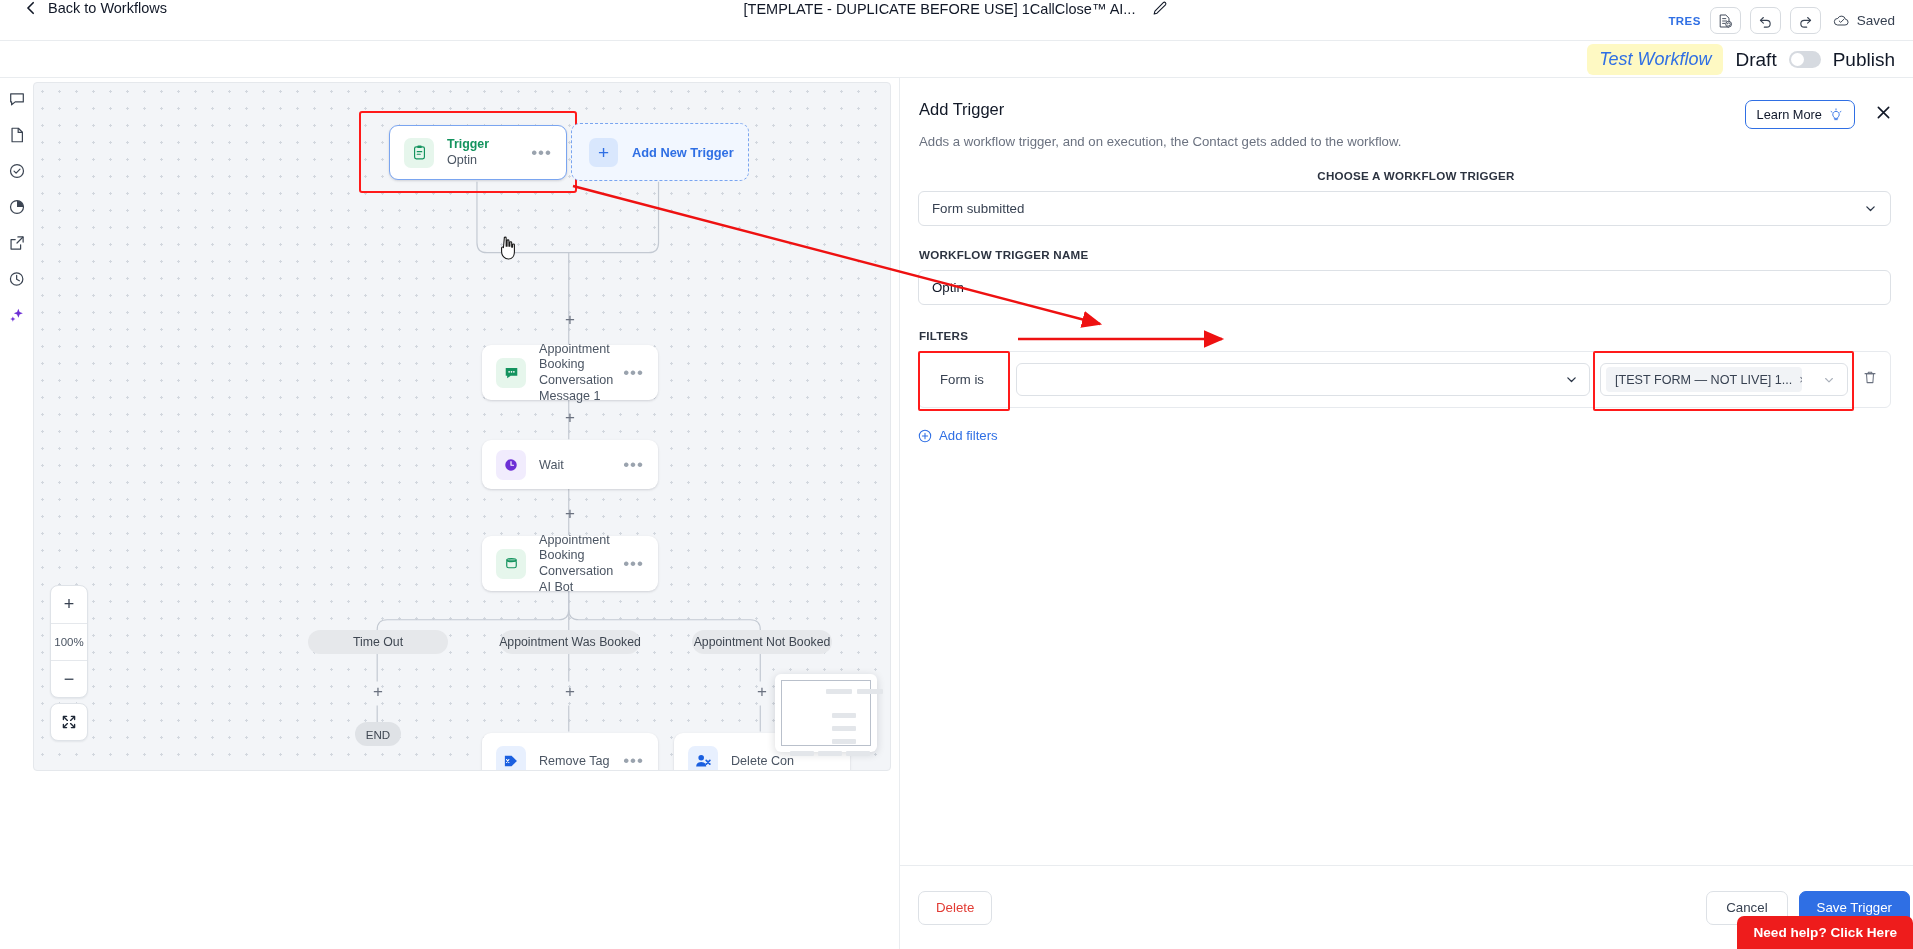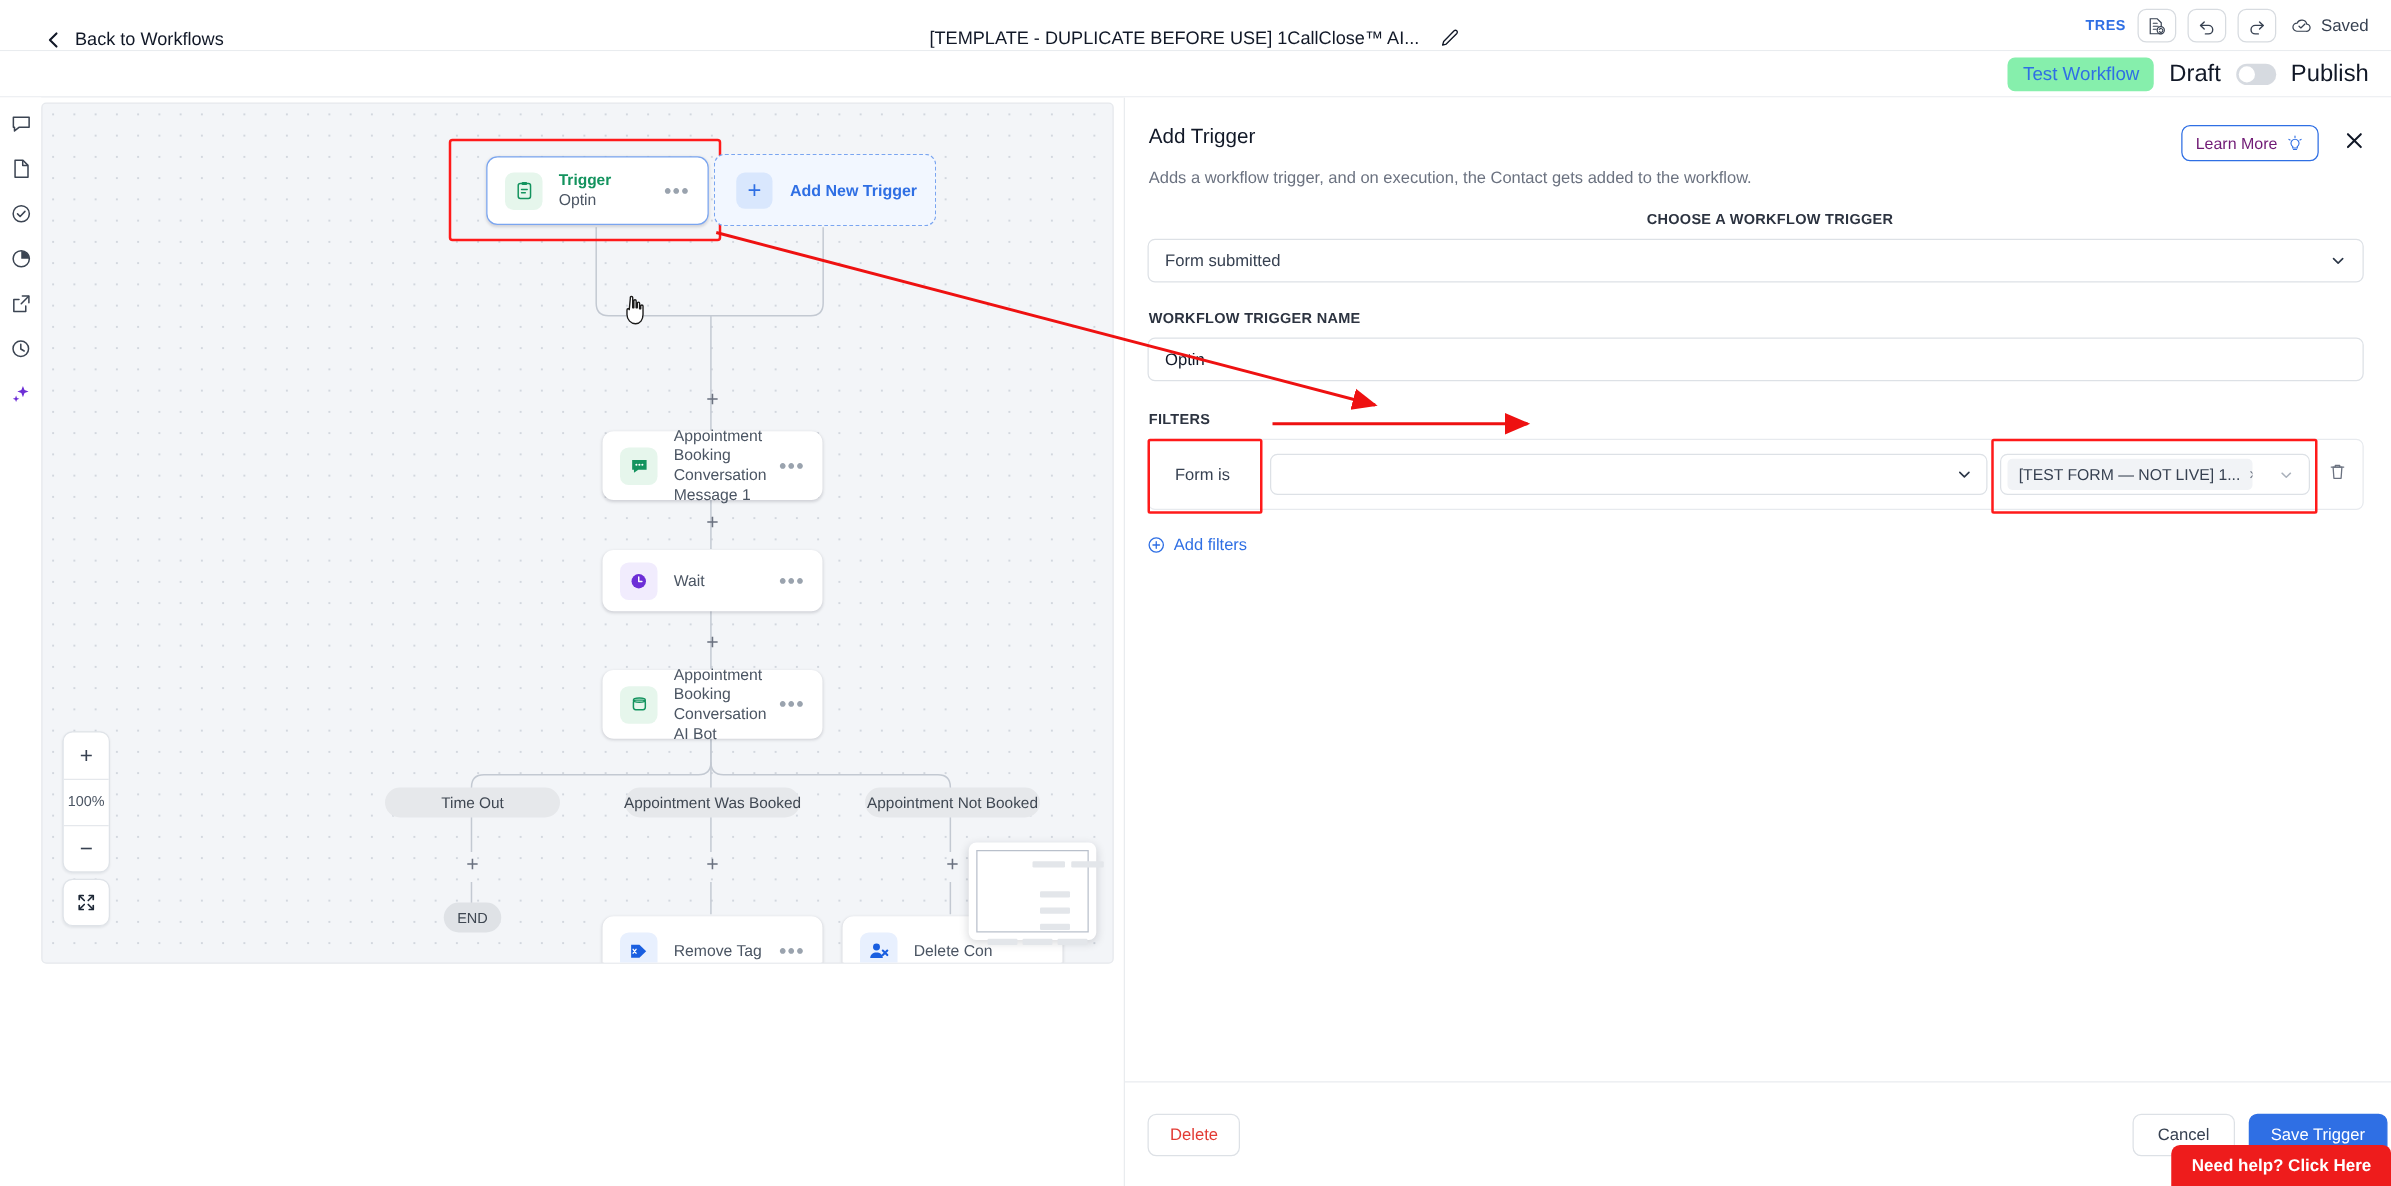--- a/index.html
+++ b/index.html
@@ -8,21 +8,21 @@
     font-family: "Liberation Sans", sans-serif;
     background: #ffffff;
     overflow: hidden;
     color: #1f2937;
   }
 
   
   .topbar {
     position: absolute; top: 0; left: 0; width: 1913px; height: 41px;
     background: #fff; border-bottom: 1px solid #e9ecef;
-    display: flex; align-items: flex-end; padding-left: 12px;
+    display: flex; align-items: flex-start;
   }
   .back-btn {
     display: flex; align-items: center; gap: 10px;
     margin-left: 24px; cursor: pointer;
   }
   .back-chev { width: 14px; height: 14px; display: block; }
   .back-label { font-size: 14.5px; color: #111827; font-weight: 400; }
 
   .topbar-center {
     position: absolute; left: 50%; transform: translateX(-50%);
@@ -56,22 +56,22 @@
   .tab {
     font-size: 13.5px; color: #374151; cursor: pointer;
     height: 37px; display: flex; align-items: center; white-space: nowrap;
   }
   .tab.active { color: #2f6fe4; border-bottom: 2px solid #2f6fe4; }
   .tabbar-right {
     position: absolute; right: 18px; top: 0; height: 37px;
     display: flex; align-items: center; gap: 12px;
   }
   .test-wf {
-    background: #86efac; color: #2f6fe4; font-size: 15px;
-    padding: 5px 12px; border-radius: 6px; cursor: pointer; white-space: nowrap;
+    background: #fef9c3; color: #2f6fe4; font-size: 18px;
+    padding: 5px 12px; border-radius: 6px; cursor: pointer; white-space: nowrap; font-style: italic;
   }
   .draft-label, .publish-label { font-size: 19px; color: #111827; }
   .toggle {
     width: 32px; height: 17px; border-radius: 9px; background: #d6dae0;
     position: relative; cursor: pointer;
   }
   .toggle::after {
     content:''; position:absolute; left:2px; top:2px;
     width:13px; height:13px; border-radius:50%; background:#fff;
   }
@@ -190,21 +190,21 @@
   
   .panel {
     position: absolute; top: 78px; left: 899px; width: 1014px; height: 871px;
     background: #fff; border-left: 1px solid #e9ecef;
   }
   .panel-head { padding: 22px 24px 0 19px; }
   .panel-title { font-size: 16.5px; color: #111827; font-weight: 400; }
   .panel-desc { font-size: 13.2px; color: #6b7280; margin-top: 15px; }
   .learn-more {
     position: absolute; right: 58px; top: 22px;
-    border: 1.4px solid #2f6fe4; border-radius: 7px; color: #701a75;
+    border: 1.4px solid #2f6fe4; border-radius: 7px; color: #0f172a;
     font-size: 12.8px; padding: 6px 11px; display: flex; align-items: center; gap: 7px;
     cursor: pointer; background:#fff;
   }
   .panel-close {
     position: absolute; right: 20px; top: 24px; width: 20px; height: 20px;
     cursor: pointer; display:flex; align-items:center; justify-content:center;
   }
   .fld-label {
     font-size: 11.6px; font-weight: bold; color: #2c3340;
     letter-spacing: .25px; margin: 0 0 9px 19px;

